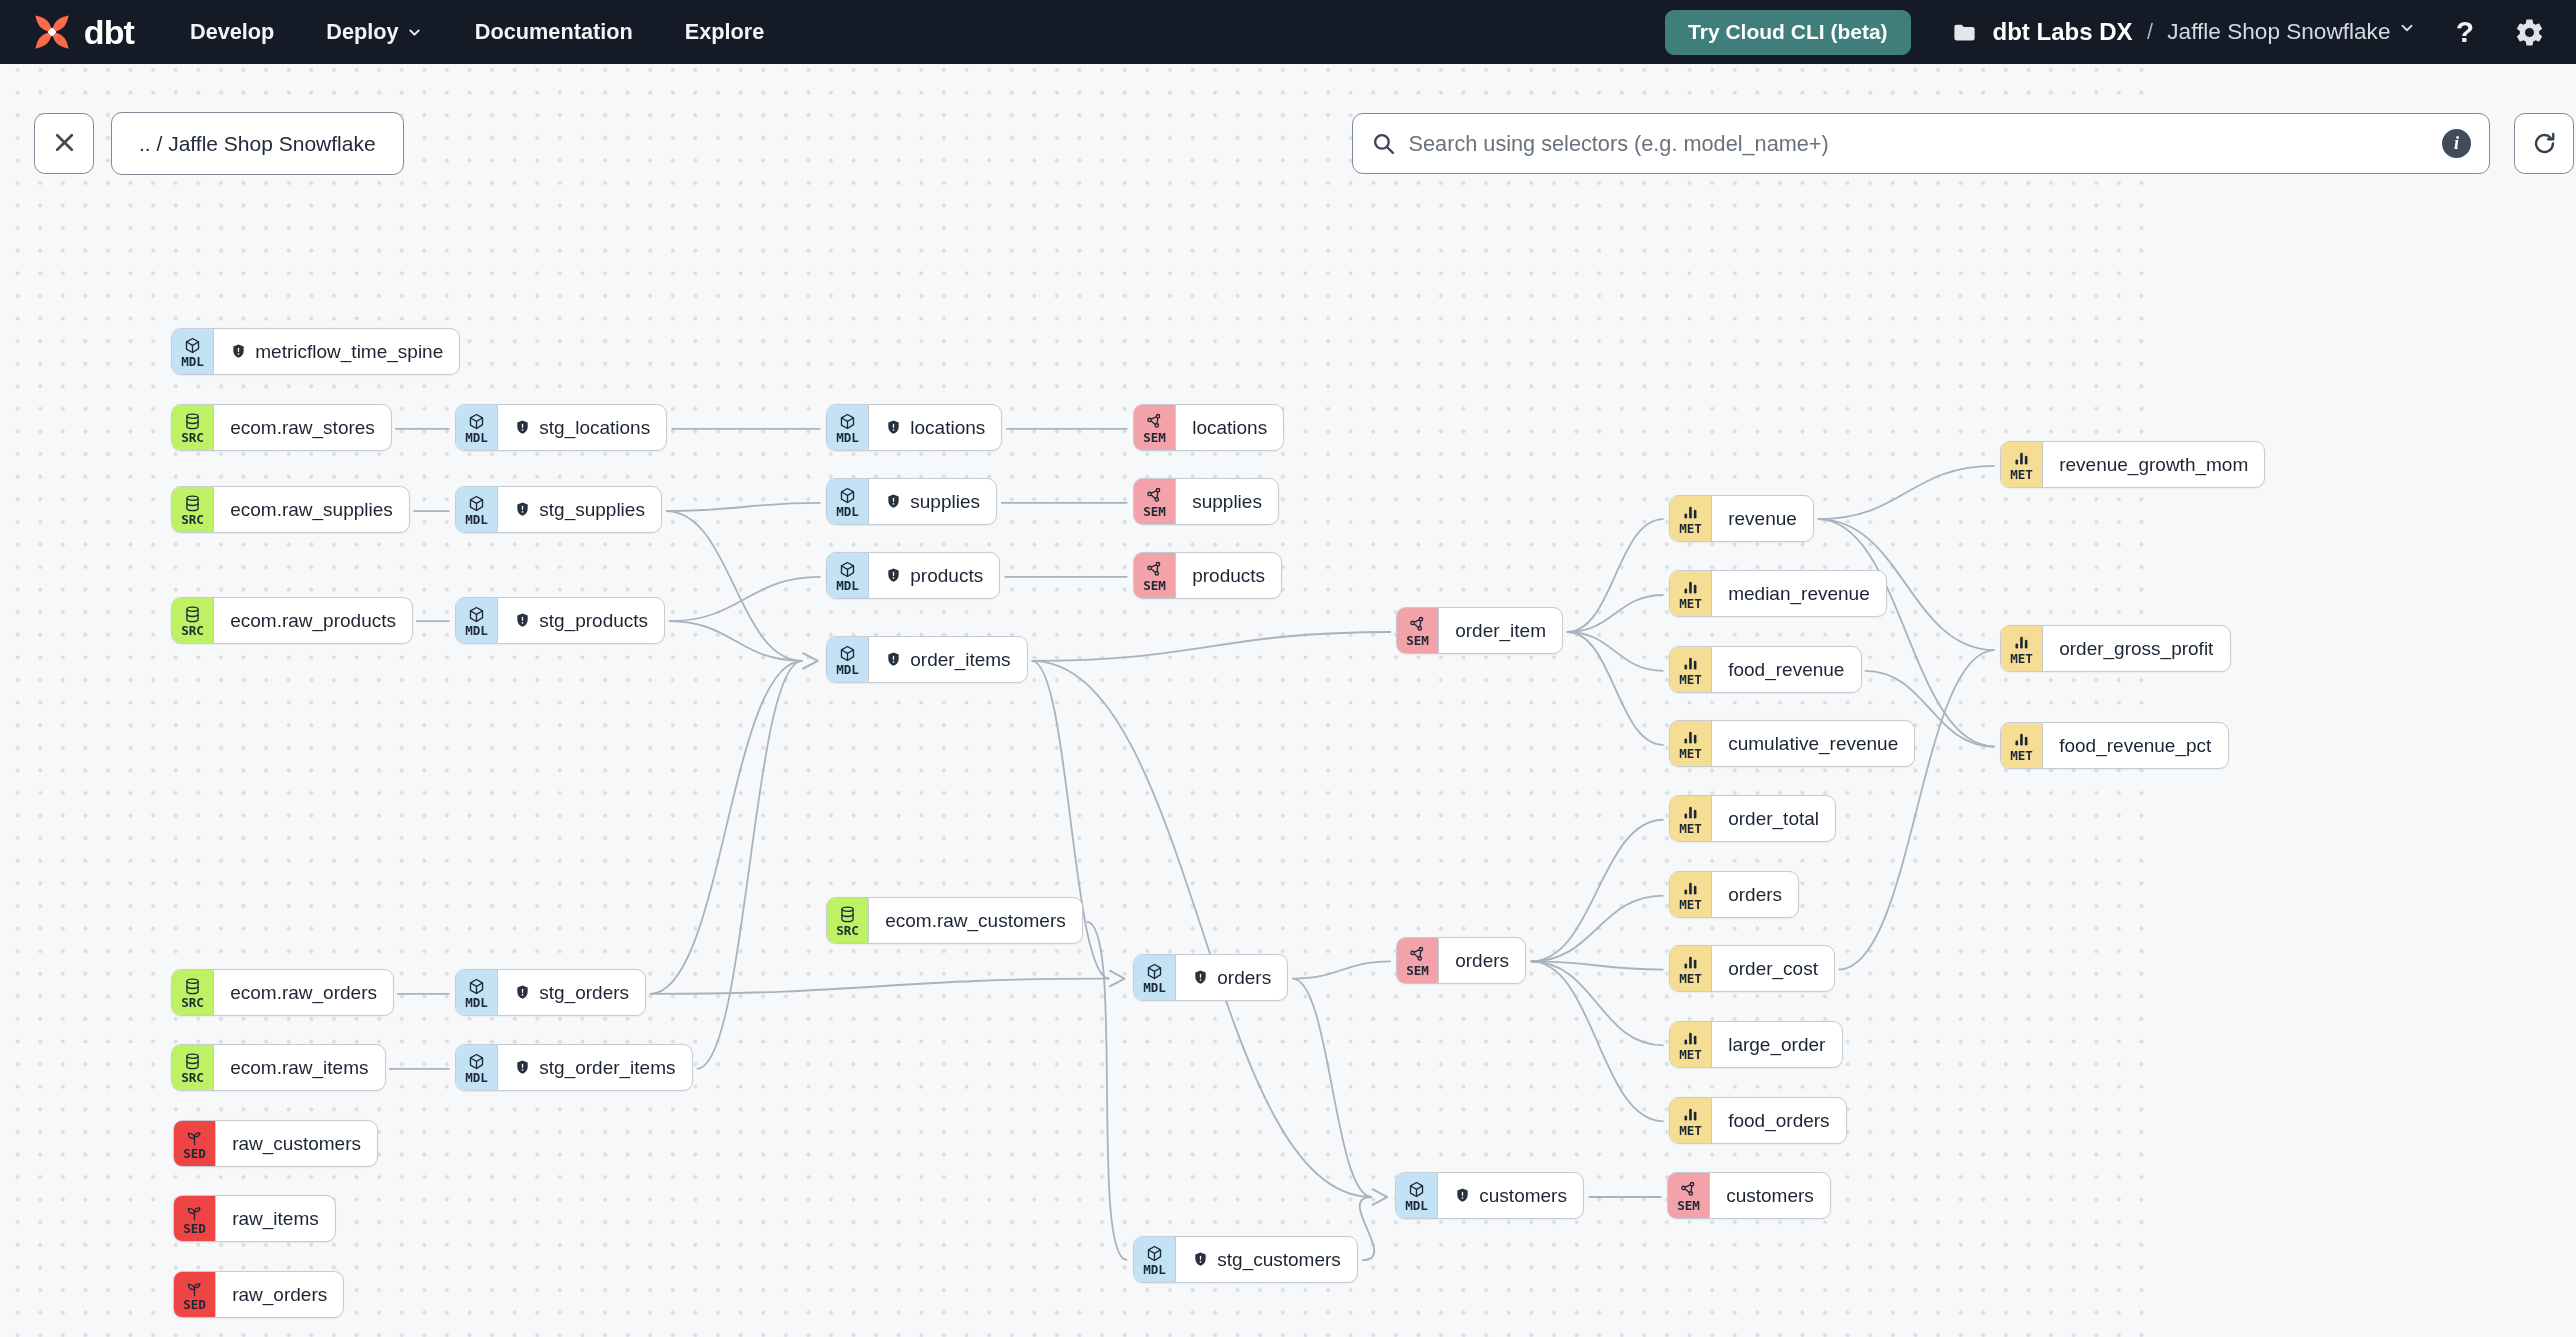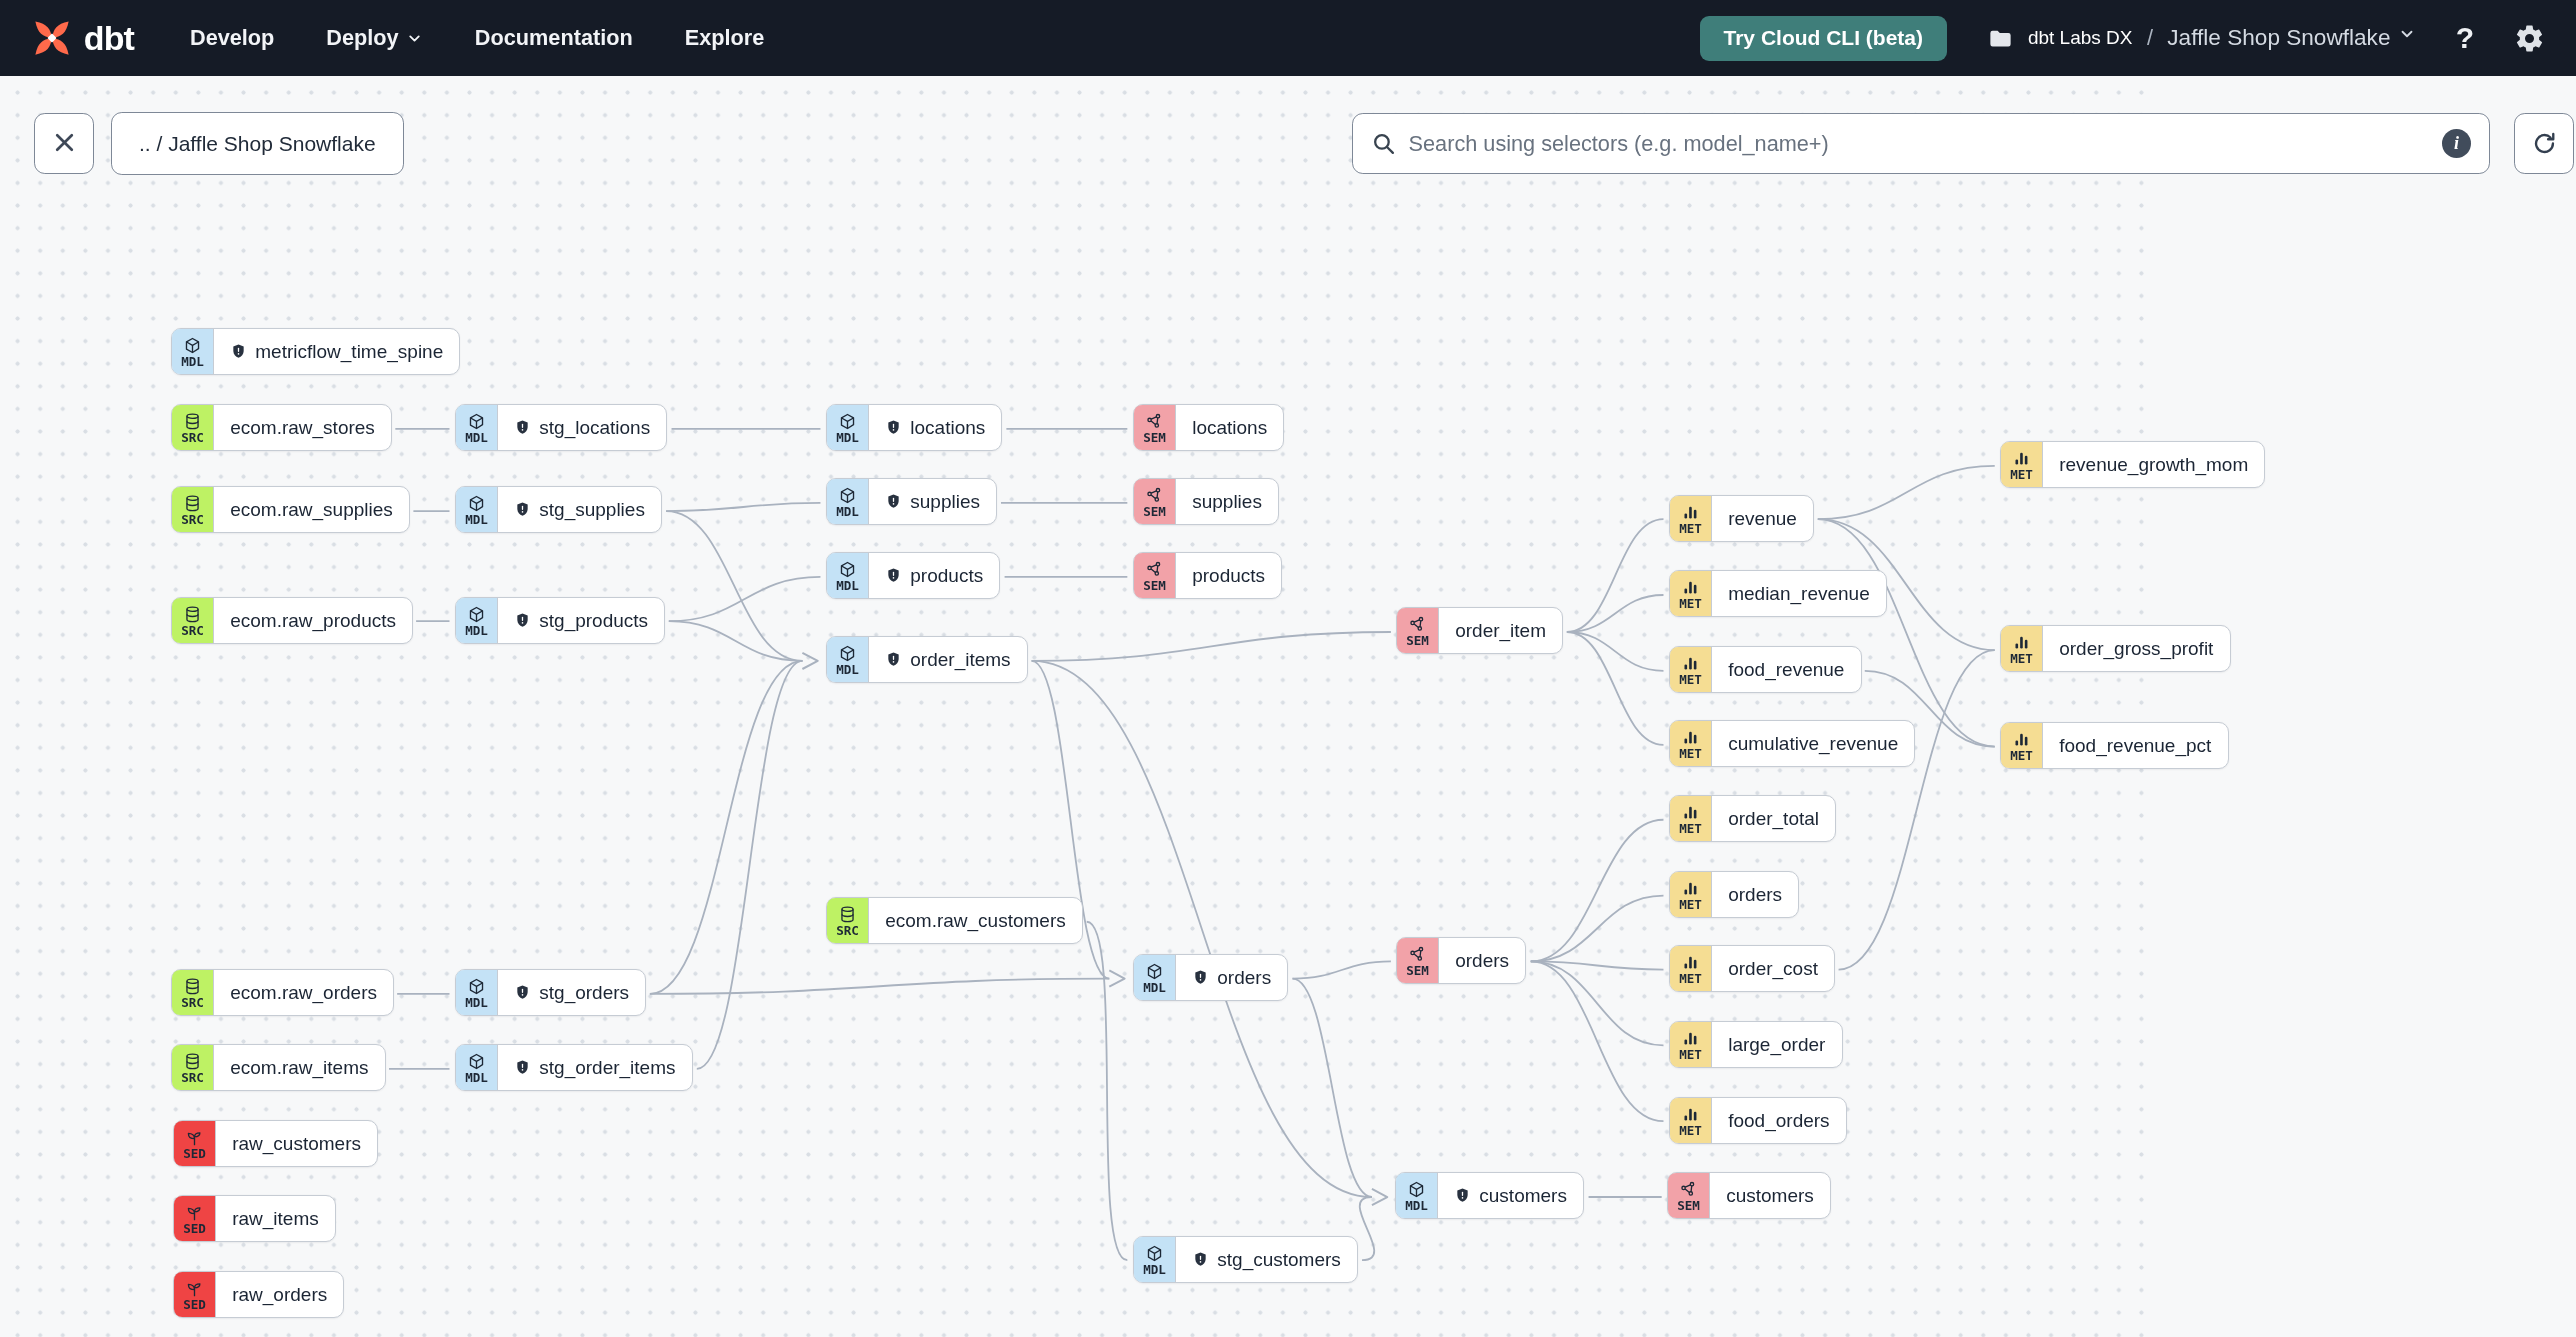--- a/index.html
+++ b/index.html
@@ -8,33 +8,33 @@
 
   
   #canvas { position:absolute; left:0; top:0; width:2144px; height:1338px;
     background-color:#f7f8f9;
     background-image:radial-gradient(circle, #d9dee4 1.8px, rgba(0,0,0,0) 2.3px);
     background-size:22.6px 22.6px; background-position:6.3px 13.5px; }
   #edges { position:absolute; left:0; top:0; z-index:1; }
   #nodes { position:absolute; left:0; top:0; width:100%; height:100%; z-index:2; }
 
   
-  #navbar { position:absolute; left:0; top:0; width:2576px; height:76px;
+  #navbar { position:absolute; left:0; top:0; width:2576px; height:64px;
     background:#151b26; display:flex; align-items:center; padding:0 31px; z-index:10; }
   .brand { display:flex; align-items:center; gap:10.8px; margin-right:56px; }
   .brand-word { color:#fff; font-size:34px; font-weight:700; letter-spacing:-0.9px; }
   .nav-items { display:flex; align-items:center; gap:52px; }
   .nav-item { color:#f2f4f7; font-size:21.7px; font-weight:600; cursor:pointer;
     display:flex; align-items:center; gap:7.2px; }
   .nav-right { margin-left:auto; display:flex; align-items:center; gap:40px; }
   .cta-btn { background:#3f7e7a; color:#fff; font-size:21px; font-weight:600;
     border:none; border-radius:9px; height:45px; padding:0 23.5px; cursor:pointer;
     font-family:"Liberation Sans", sans-serif; }
   .proj-crumbs { display:flex; align-items:center; gap:14.4px; }
-  .acct { color:#fff; font-size:19px; font-weight:400; }
+  .acct { color:#fff; font-size:24px; font-weight:700; }
   .crumb-sep { color:#aab3bf; font-size:21.7px; }
   .proj { color:#d4dae2; font-size:22.6px; font-weight:400; display:flex; gap:7.2px; }
   .help-q { color:#eef1f4; font-size:30px; font-weight:700; cursor:pointer; }
   .nav-icon-btn { display:flex; align-items:center; cursor:pointer; }
 
   
   .tool { position:absolute; background:#fff; border:1.8px solid #7e8897; border-radius:10.8px; z-index:5; }
   #close-btn { left:34px; top:113px; width:60px; height:61px;
     display:flex; align-items:center; justify-content:center; cursor:pointer; }
   #crumb-chip { left:111px; top:112px; height:63px; display:flex; align-items:center;

